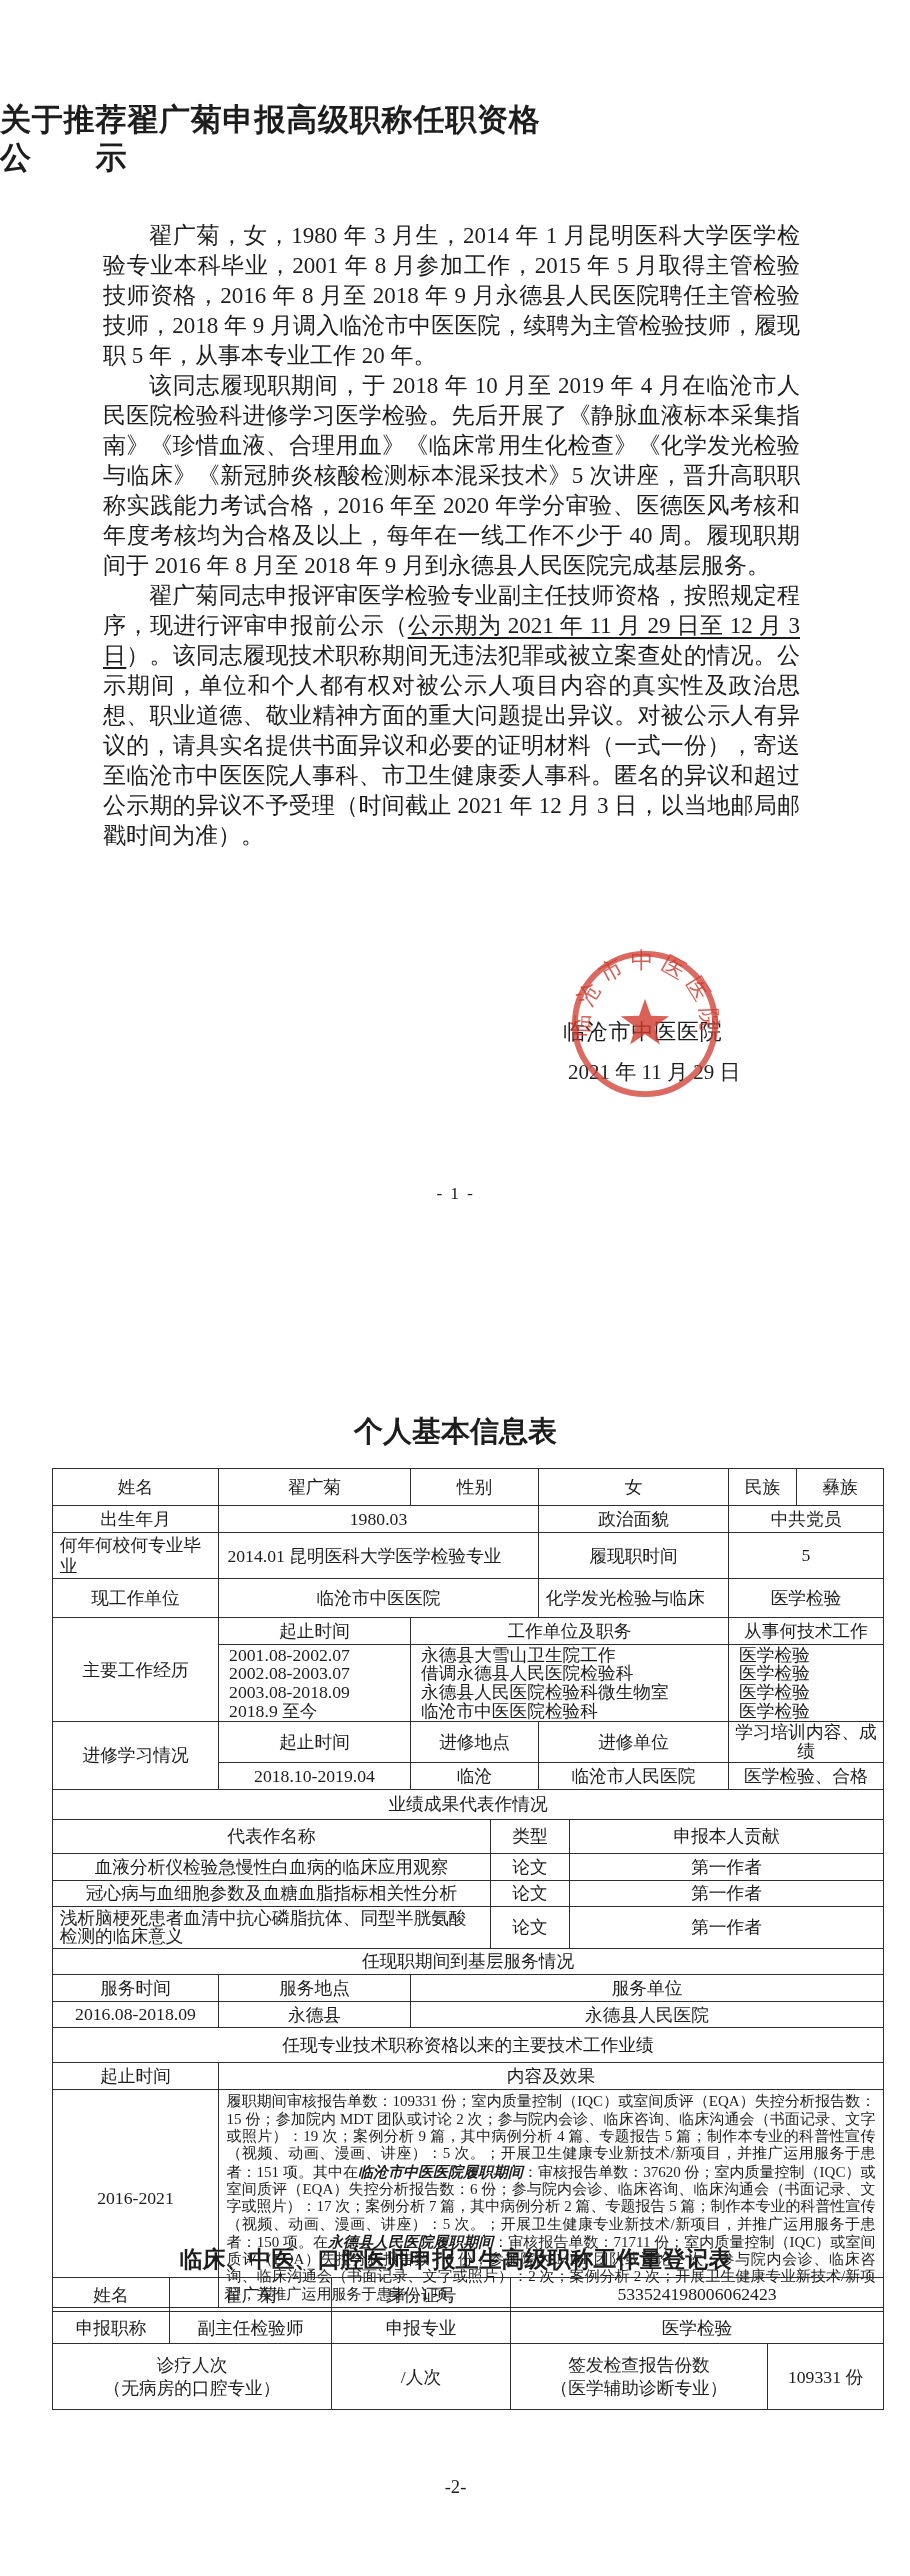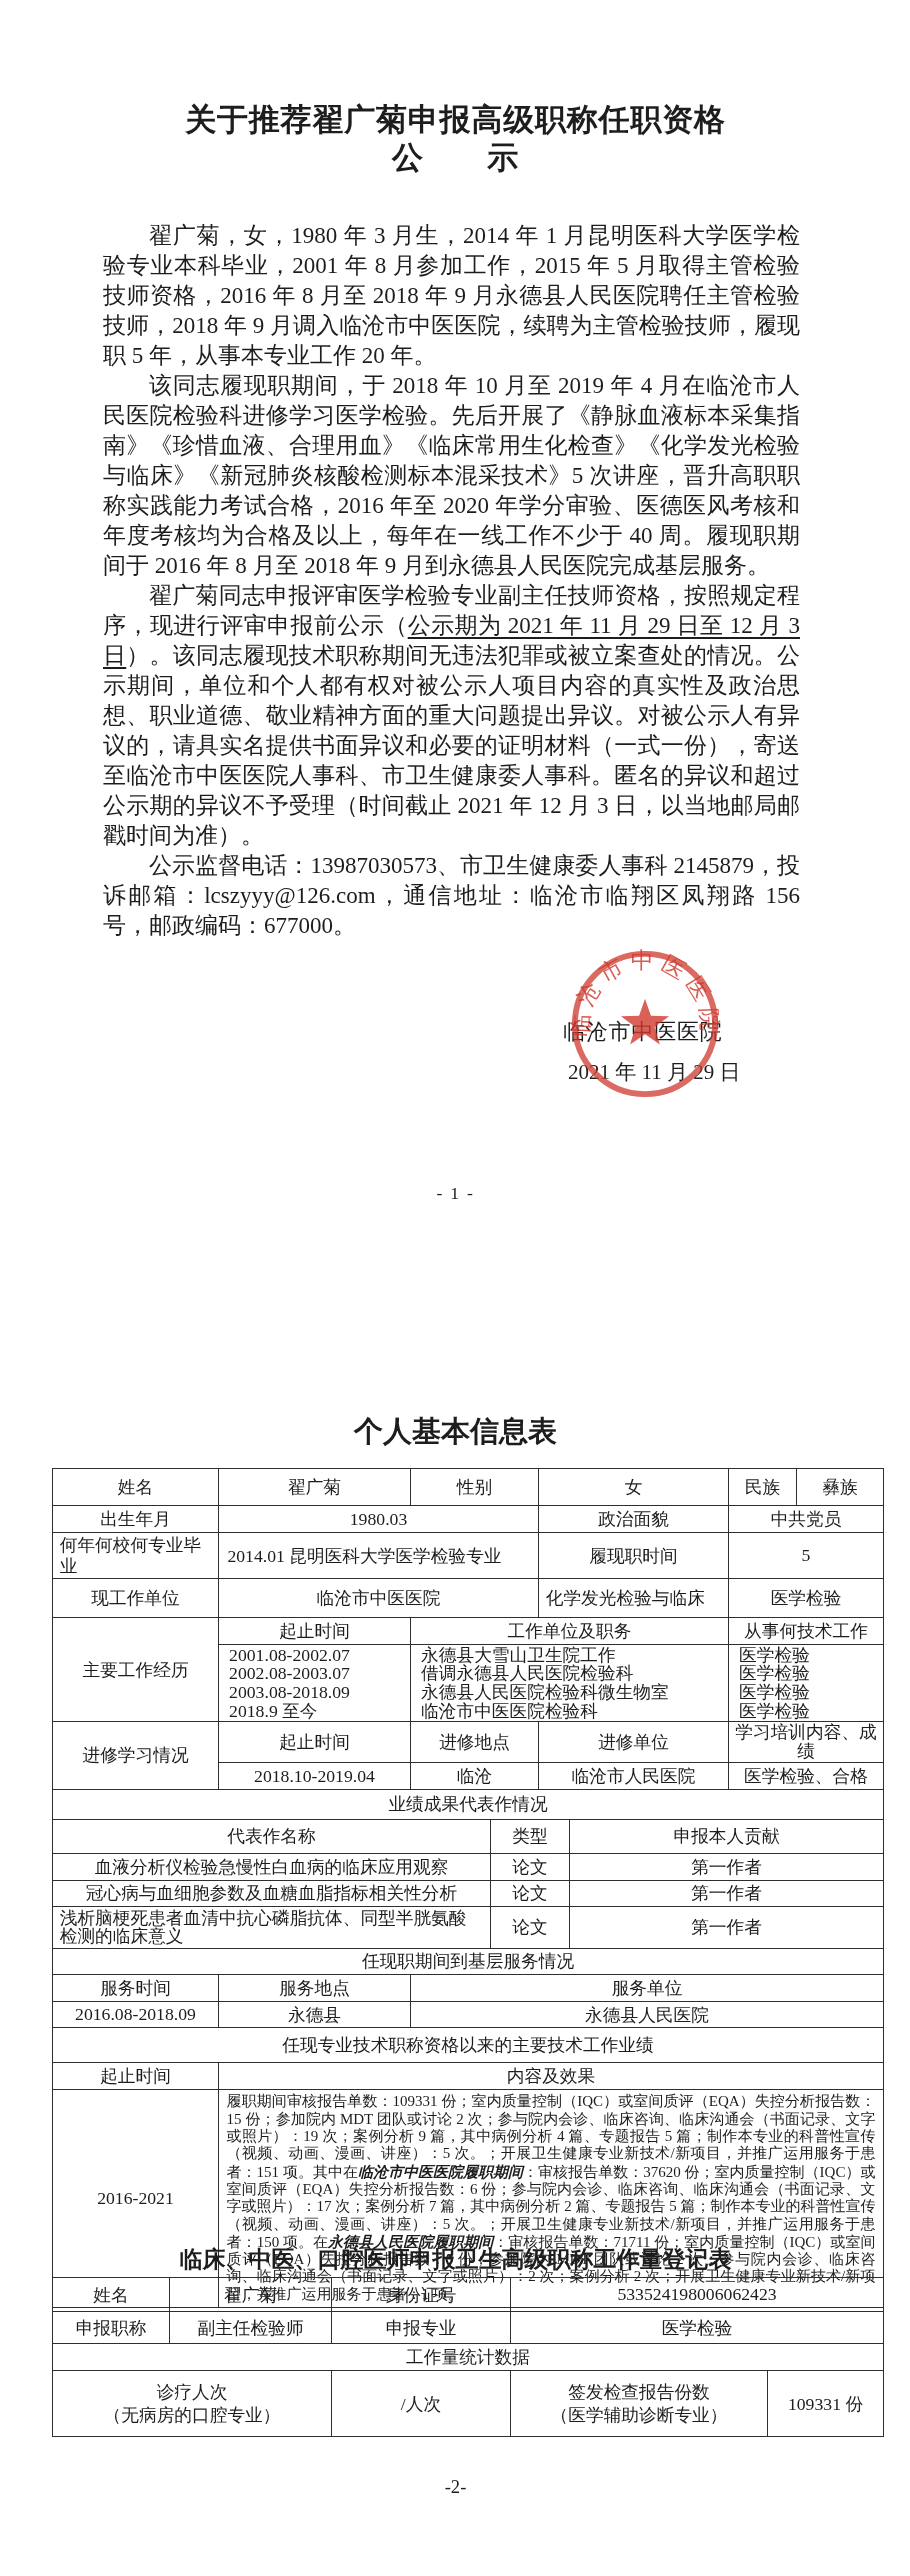--- a/index.html
+++ b/index.html
@@ -1,19 +1,19 @@
 <!DOCTYPE html>
 <html style="font-size:13.5px"><head>
 <meta charset="utf-8">
 <style>
   html,body{margin:0;padding:0;background:#ffffff;}
   .doc{position:relative;width:911px;height:2576px;background:#ffffff;color:#1d1d1d;
        font-family:"Liberation Serif","DejaVu Serif",serif;overflow:hidden;}
   
-  .title-block{position:absolute;top:101px;left:0;width:911px;text-align:center;
+  .title-block{position:absolute;top:101px;left:0;width:911px;text-align:left;
        font-weight:bold;font-size:31px;line-height:38px;letter-spacing:0.8px;}
   .body-block{position:absolute;top:221px;left:103px;width:697px;
        font-size:23px;line-height:30px;text-align:justify;}
   .body-block p{margin:0;text-indent:2em;}
   .sig-org{position:absolute;top:1017px;left:563px;font-size:22px;letter-spacing:0.8px;}
   .sig-date{position:absolute;top:1058px;left:550px;font-size:21px;margin-left:18px;}
   .stamp{position:absolute;top:948px;left:569px;width:152px;height:152px;}
   .footer1{position:absolute;top:1183px;left:0;width:911px;text-align:center;
        font-size:17.7px;letter-spacing:1.7px;}
   .seg-u{text-decoration:underline;text-underline-offset:4.2px;}
@@ -45,21 +45,20 @@
 
   <div class="title-block">
     <div>关于推荐翟广菊申报高级职称任职资格</div>
     <div>公　　示</div>
   </div>
 
   <div class="body-block">
     <p>翟广菊，女，1980 年 3 月生，2014 年 1 月昆明医科大学医学检验专业本科毕业，2001 年 8 月参加工作，2015 年 5 月取得主管检验技师资格，2016 年 8 月至 2018 年 9 月永德县人民医院聘任主管检验技师，2018 年 9 月调入临沧市中医医院，续聘为主管检验技师，履现职 5 年，从事本专业工作 20 年。</p>
     <p>该同志履现职期间，于 2018 年 10 月至 2019 年 4 月在临沧市人民医院检验科进修学习医学检验。先后开展了《静脉血液标本采集指南》《珍惜血液、合理用血》《临床常用生化检查》《化学发光检验与临床》《新冠肺炎核酸检测标本混采技术》5 次讲座，晋升高职职称实践能力考试合格，2016 年至 2020 年学分审验、医德医风考核和年度考核均为合格及以上，每年在一线工作不少于 40 周。履现职期间于 2016 年 8 月至 2018 年 9 月到永德县人民医院完成基层服务。</p>
     <p><span>翟广菊同志申报评审医学检验专业副主任技师资格，按照规定程序，现进行评审申报前公示（</span><span class="seg-u">公示期为 2021 年 11 月 29 日至 12 月 3 日</span><span>）。该同志履现技术职称期间无违法犯罪或被立案查处的情况。公示期间，单位和个人都有权对被公示人项目内容的真实性及政治思想、职业道德、敬业精神方面的重大问题提出异议。对被公示人有异议的，请具实名提供书面异议和必要的证明材料（一式一份），寄送至临沧市中医医院人事科、市卫生健康委人事科。匿名的异议和超过公示期的异议不予受理（时间截止 2021 年 12 月 3 日，以当地邮局邮戳时间为准）。</span></p>
-    <p>公示监督电话：13987030573、市卫生健康委人事科 2145879，投诉邮箱：lcszyyy@126.com，通信地址：临沧市临翔区凤翔路 156 号，邮政编码：677000。</p>
   </div>
 
   <div class="sig-org">临沧市中医医院</div>
   <div class="sig-date">2021 年 11 月 29 日</div>
 
   <svg class="stamp" viewBox="0 0 180 180">
     <circle cx="90" cy="90" r="83" fill="none" stroke="#cf3a2e" stroke-width="7" opacity="0.75"></circle>
     <polygon points="90,60 97.1,80.3 118.5,80.7 101.4,93.7 107.6,114.3 90,102 72.4,114.3 78.6,93.7 61.5,80.7 83,80.3" fill="#cf3a2e" opacity="0.8"></polygon>
     <path id="stamp-arc" d="M 27,114 A 67 67 0 1 1 153,114" fill="none"></path>
     <text font-size="27" fill="#cf3a2e" opacity="0.82" letter-spacing="7" font-family="Liberation Sans, DejaVu Sans, sans-serif">
@@ -214,23 +213,20 @@
       <td>翟广菊</td>
       <td>身份证号</td>
       <td colspan="2">533524198006062423</td>
     </tr>
     <tr style="height:32px">
       <td>申报职称</td>
       <td>副主任检验师</td>
       <td>申报专业</td>
       <td colspan="2">医学检验</td>
     </tr>
-    <tr style="height:27px">
-      <td colspan="5">工作量统计数据</td>
-    </tr>
     <tr style="height:66px">
       <td colspan="2" class="preline">诊疗人次
 （无病房的口腔专业）</td>
       <td>/人次</td>
       <td class="preline">签发检查报告份数
 （医学辅助诊断专业）</td>
       <td>109331 份</td>
     </tr>
   </tbody>
     </table>

